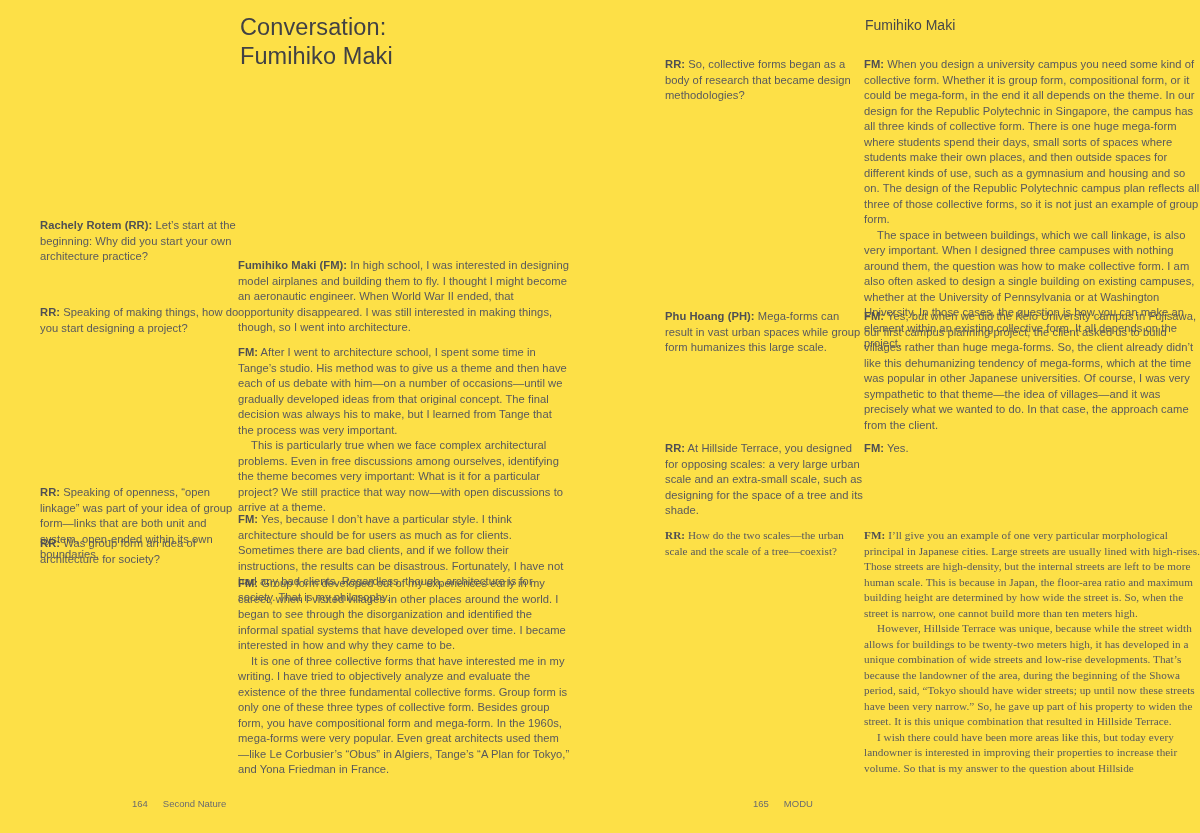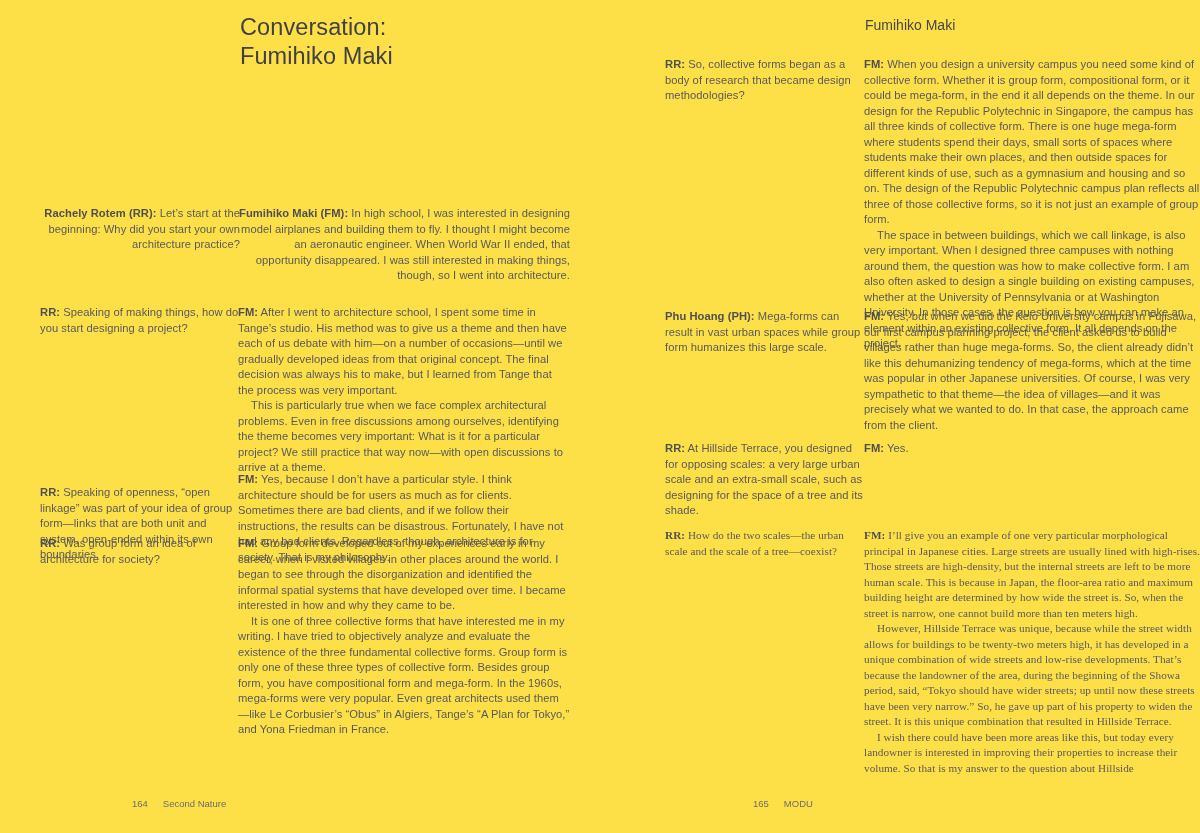--- a/index.html
+++ b/index.html
@@ -45,27 +45,27 @@
     display: flex;
     gap: 15px;
     font-size: 9.5px;
     line-height: 12px;
     color: #6b6b6e;
   }
   .footer .num { color: #6b6b6e; }
 
   
   .lq { left: 40px;  width: 200px; }
-  .la { left: 238px; width: 332px; }
+  .la { left: 238px; width: 332px; margin-top: 40px; }
   
   .rq { left: 665px; width: 202px; }
   .ra { left: 864px; width: 340px; }
 
   
-  .l-row1 { top: 206px; text-align: right; }
+  .l-row1 { top: 218px; }
   .l-row2 { top: 305px; }
   .l-row3q { top: 485px; }
   .l-row3a { top: 472px; }
   .l-row4 { top: 536px; }
 
   .r-row1 { top: 57px; }
   .r-row2 { top: 309px; }
   .r-row3 { top: 441px; }
   .r-row4 { top: 528px; font-family: Liberation Serif, serif; }
 </style>

